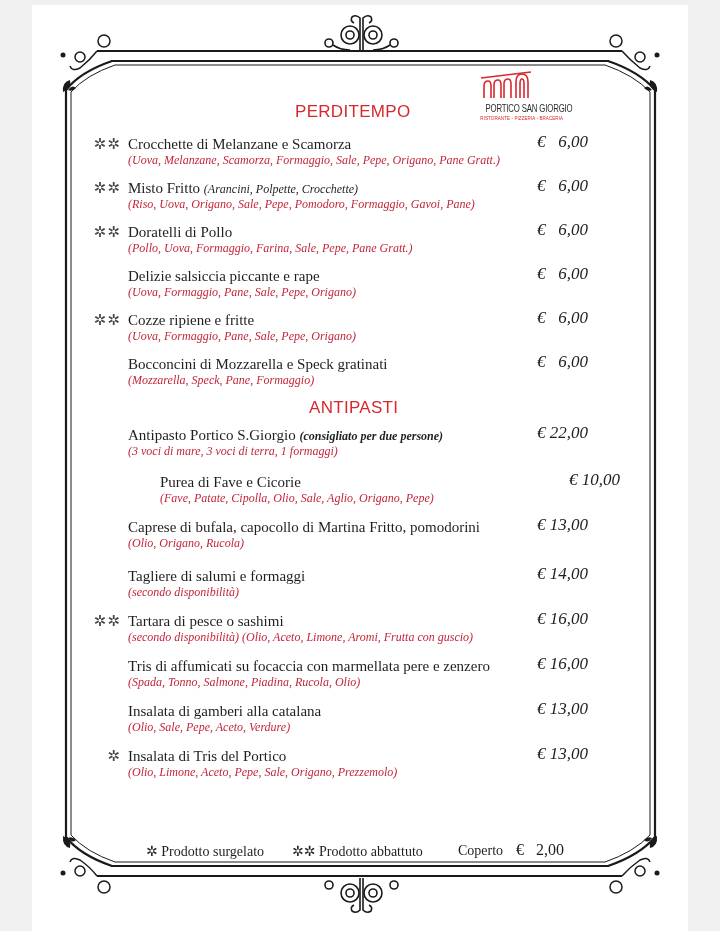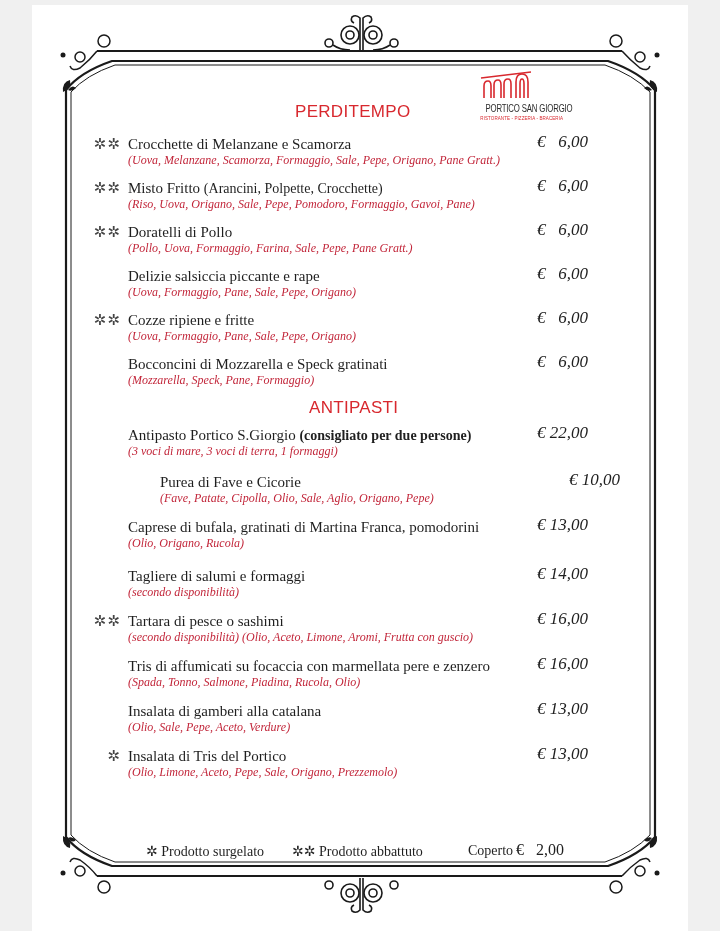--- a/index.html
+++ b/index.html
@@ -27,21 +27,21 @@
     letter-spacing: 0.1px; white-space: nowrap; transform: scaleX(0.9); margin-top: 1px;
   }
   .item { position: absolute; left: 0; width: 720px; height: 40px; }
   .item .mark {
     position: absolute; right: 599px; top: 0; font-size: 15px; color: #444; letter-spacing: 1px;
     font-family: "DejaVu Sans", sans-serif; line-height: 18px;
   }
   .item .name {
     position: absolute; left: 128px; top: 0; font-size: 15px; color: #1f1f1f; line-height: 18px; white-space: nowrap;
   }
-  .item .name .note { font-size: 14px; }
+  .item .name .note { font-size: 12px; font-style: italic; }
   .item .name .note.bold { font-weight: bold; }
   .item .ing {
     position: absolute; left: 128px; top: 19px; font-size: 12px; font-style: italic; color: #c2263a; white-space: nowrap; line-height: 12px;
   }
   .item .price {
     position: absolute; left: 537px; top: -3px; font-size: 17px; color: #1f1f1f; line-height: 20px; white-space: pre; font-style: italic;
   }
   .footer { position: absolute; top: 843px; font-size: 14px; color: #1f1f1f; white-space: pre; }
 </style>
 </head>
@@ -176,21 +176,21 @@
   <span class="price">€ 22,00</span>
 </div>
 <div class="item" style="top:473px;margin-left:32px;">
   <span class="mark"></span>
   <span class="name"><span>Purea di Fave e Cicorie</span></span>
   <span class="ing">(Fave, Patate, Cipolla, Olio, Sale, Aglio, Origano, Pepe)</span>
   <span class="price">€ 10,00</span>
 </div>
 <div class="item" style="top:518px;">
   <span class="mark"></span>
-  <span class="name"><span>Caprese di bufala, gratinati di Martina Franca, pomodorini</span></span>
+  <span class="name"><span>Caprese di bufala, capocollo di Martina Fritto, pomodorini</span></span>
   <span class="ing">(Olio, Origano, Rucola)</span>
   <span class="price">€ 13,00</span>
 </div>
 <div class="item" style="top:567px;">
   <span class="mark"></span>
   <span class="name"><span>Tagliere di salumi e formaggi</span></span>
   <span class="ing">(secondo disponibilità)</span>
   <span class="price">€ 14,00</span>
 </div>
 <div class="item" style="top:612px;">
@@ -213,14 +213,14 @@
 </div>
 <div class="item" style="top:747px;">
   <span class="mark">✲</span>
   <span class="name"><span>Insalata di Tris del Portico</span></span>
   <span class="ing">(Olio, Limone, Aceto, Pepe, Sale, Origano, Prezzemolo)</span>
   <span class="price">€ 13,00</span>
 </div>
 
 <div class="footer" style="left:146px;">✲ Prodotto surgelato</div>
 <div class="footer" style="left:292px;">✲✲ Prodotto abbattuto</div>
-<div class="footer" style="left:458px;margin-left:10px;">Coperto</div>
+<div class="footer" style="left:458px;">Coperto</div>
 <div class="footer" style="left:516px; font-size:16px; top:841px;">€   2,00</div>
 
 </body></html>

